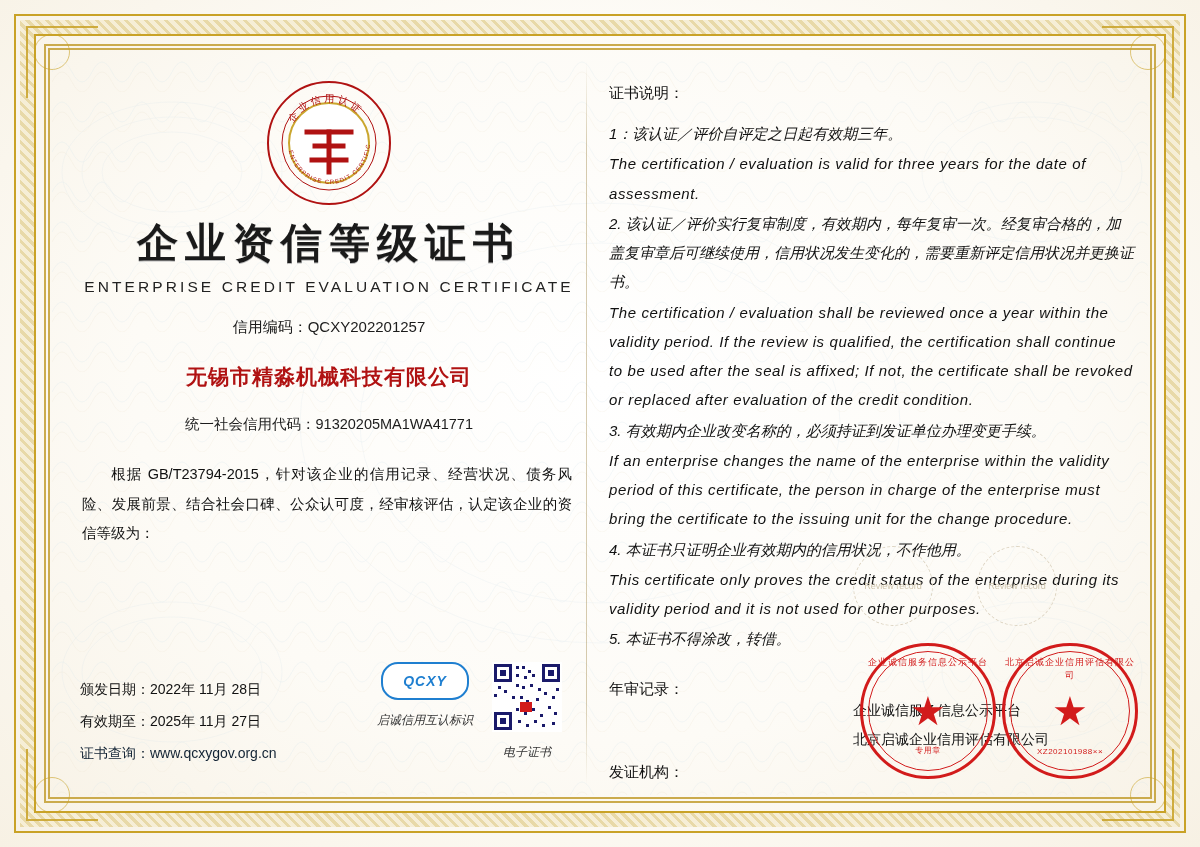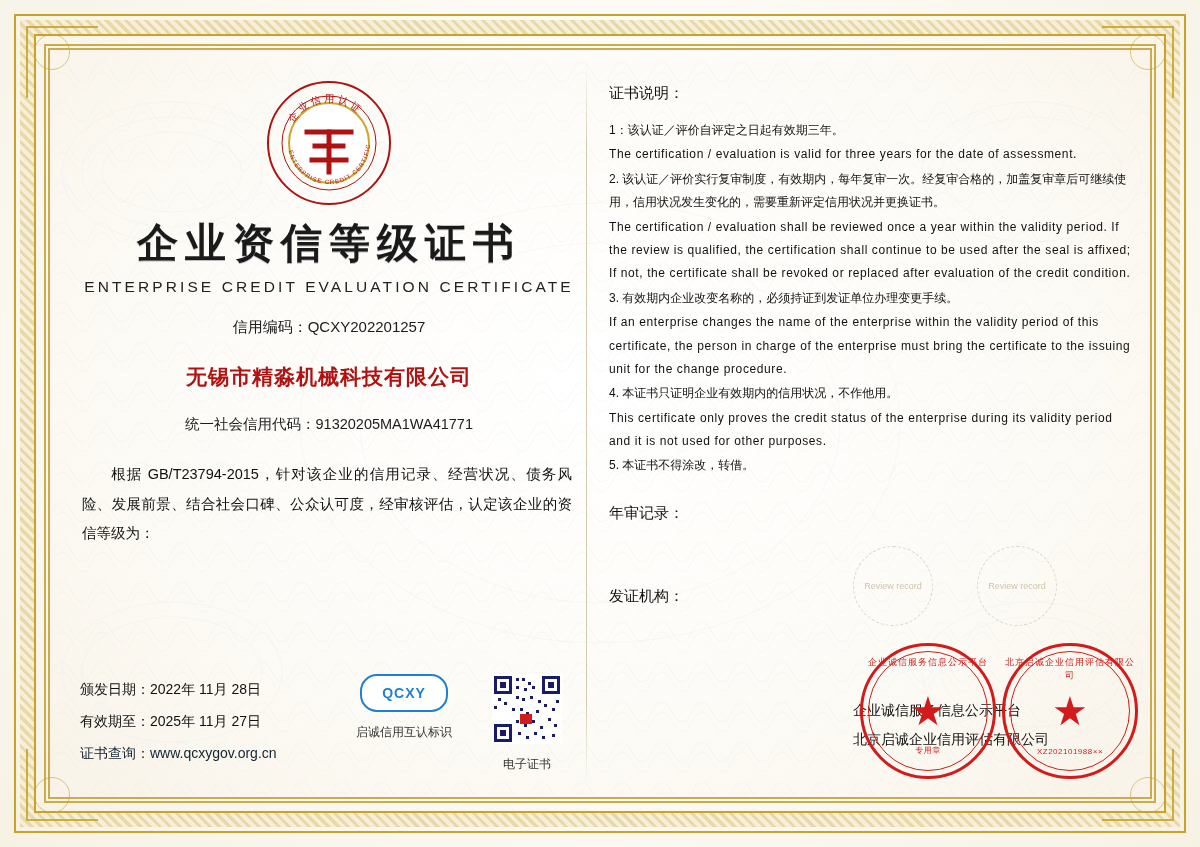--- a/index.html
+++ b/index.html
@@ -126,35 +126,35 @@
     font-size:74px;font-weight:bold;color:#b01212;
     letter-spacing:26px;
     margin-top:14px;text-indent:26px;
   }
   .footer{
     position:absolute;left:24px;right:8px;bottom:14px;
   }
   .f-rows{float:left;width:260px;}
   .f-row{font-size:14px;color:#111;margin-bottom:14px;white-space:nowrap;}
   .f-row.link{color:#123;}
-  .badges{position:absolute;right:16px;bottom:4px;display:flex;gap:40px;}
+  .badges{position:absolute;right:16px;bottom:16px;display:flex;gap:19px;font-style:italic;}
   .badge{text-align:center;}
   .qcxy-logo{
     width:84px;height:34px;border-radius:17px;
     border:2px solid #1f7fd0;color:#1f7fd0;
     font-size:14px;font-weight:bold;letter-spacing:1px;
     display:flex;align-items:center;justify-content:center;
     background:#fff;margin:0 auto;
   }
   .badge-cap{font-size:12px;color:#333;margin-top:12px;white-space:nowrap;}
   .qr{width:70px;height:70px;margin:0 auto;background:#fff;}
 
   
   .r-title{font-size:15px;color:#111;margin-bottom:16px;}
-  .r-item{font-size:12px;color:#111;line-height:1.95;margin-bottom:1px;}
+  .r-item{font-size:15px;color:#111;line-height:1.95;margin-bottom:1px;font-style:italic;}
   .r-item.en{letter-spacing:.6px;}
   .r-sub{margin-top:26px;font-size:15px;color:#111;}
   .review-stamps{position:absolute;left:250px;top:490px;display:flex;gap:44px;}
   .review-circle{
     width:78px;height:78px;border-radius:50%;
     border:1px dashed #ddd4c2;
     display:flex;align-items:center;justify-content:center;
     font-size:9px;color:#cfc5ad;
   }
   .issuer{margin-top:64px;font-size:15px;color:#111;}

